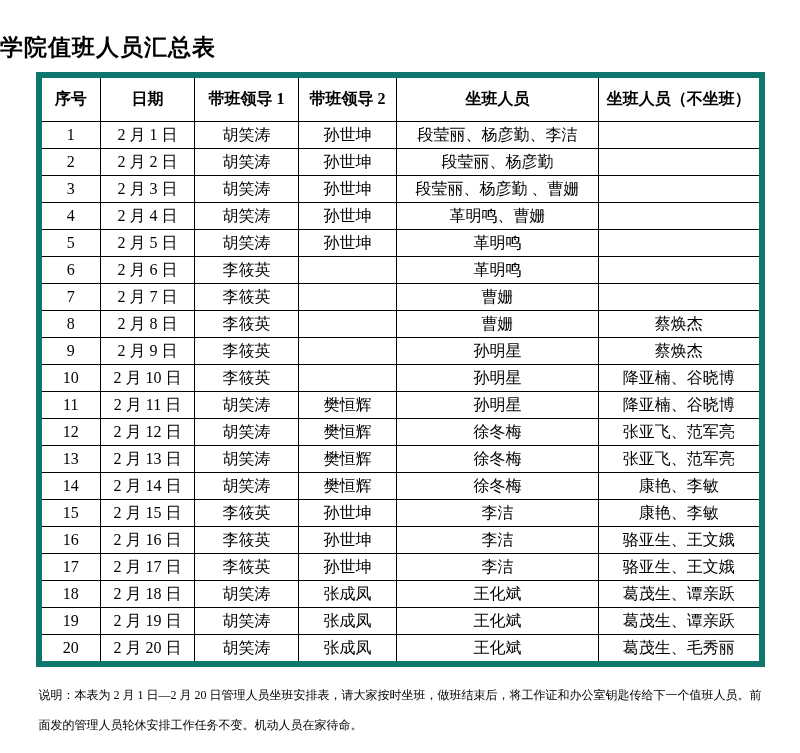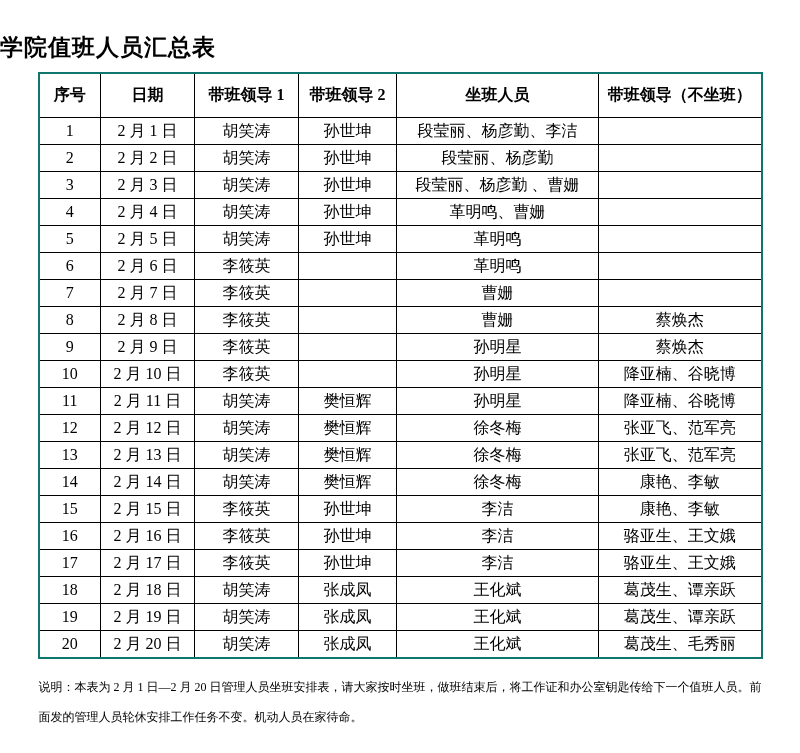--- a/index.html
+++ b/index.html
@@ -23,21 +23,21 @@
     font-weight: bold;
     letter-spacing: 1px;
     line-height: 28px;
     margin: 0 0 10px 0;
   }
   table.duty-table {
     width: 723px;
     margin: 0 auto;
     border-collapse: collapse;
     table-layout: fixed;
-    border: 2px solid #0f766e;
+    border: 6px solid #0f766e;
   }
   table.duty-table th,
   table.duty-table td {
     border: 1px solid #000000;
     text-align: center;
     vertical-align: middle;
     font-size: 16px;
     padding: 0 2px;
     overflow: hidden;
     white-space: nowrap;
@@ -81,21 +81,21 @@
       <col class="c-onduty">
       <col class="c-mobile">
     </colgroup>
     <thead>
       <tr>
         <th>序号</th>
         <th>日期</th>
         <th>带班领导 1</th>
         <th>带班领导 2</th>
         <th>坐班人员</th>
-        <th>带班领导（不坐班）</th>
+        <th>坐班人员（不坐班）</th>
       </tr>
     </thead>
     <tbody>
         <tr>
           <td>1</td>
           <td>2 月 1 日</td>
           <td>胡笑涛</td>
           <td>孙世坤</td>
           <td>段莹丽、杨彦勤、李洁</td>
           <td></td>

